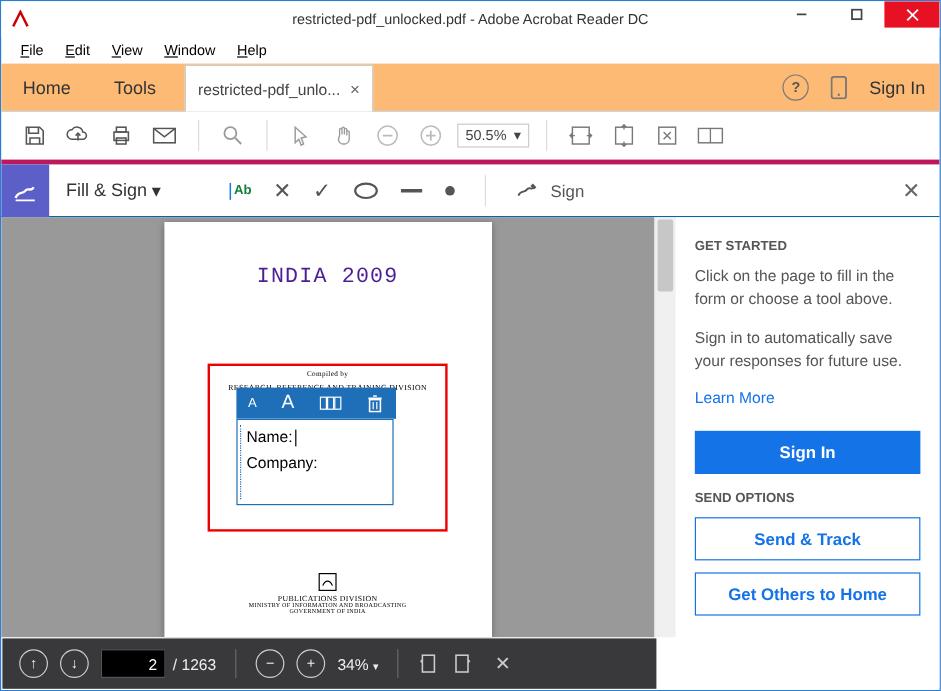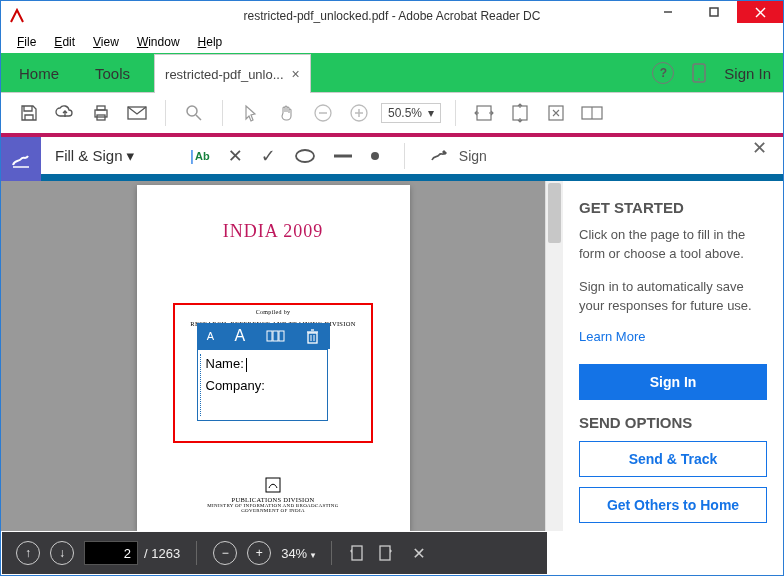--- a/index.html
+++ b/index.html
@@ -9,61 +9,61 @@
 .titlebar .icon{width:16px;height:16px;margin-left:8px}
 .titlebar .title{position:absolute;left:0;right:0;text-align:center;font-size:12px;color:#333;pointer-events:none}
 .win-controls{position:absolute;right:0;top:0;display:flex}
 .win-btn{width:46px;height:22px;display:flex;align-items:center;justify-content:center;font-size:11px;color:#444}
 .win-btn.close{background:#E81123;color:#fff}
 
 .menubar{height:22px;display:flex;align-items:center;padding:0 8px;font-size:12px;gap:2px}
 .menubar span{padding:2px 8px;cursor:default}
 .menubar span u{text-decoration:underline}
 
-.tabstrip{height:40px;background:#22c55e;display:flex;align-items:flex-end;border-bottom:1px solid #ccc;position:relative}
+.tabstrip{height:40px;background:#fdba74;display:flex;align-items:flex-end;border-bottom:1px solid #ccc;position:relative}
 .tabstrip .nav{font-size:15px;color:#333;padding:10px 18px 10px 18px}
 .doc-tab{background:#fff;height:39px;border:1px solid #ccc;border-bottom:none;display:flex;align-items:center;padding:0 10px;font-size:13px;color:#444;margin-left:6px;position:relative;top:1px}
 .doc-tab .x{margin-left:8px;color:#666;font-size:14px}
 .tab-right{position:absolute;right:12px;top:0;height:40px;display:flex;align-items:center;gap:18px}
 .circ{width:22px;height:22px;border:1.5px solid #777;border-radius:50%;display:flex;align-items:center;justify-content:center;font-size:12px;color:#555;font-weight:bold}
 .signin{font-size:15px;color:#333}
 
 .toolbar{height:44px;display:flex;align-items:center;padding:0 14px;gap:8px;border-bottom:4px solid #be185d}
 .sep{width:1px;height:26px;background:#ddd;margin:0 6px}
 .tbtn{width:28px;height:28px;display:flex;align-items:center;justify-content:center;color:#555}
 .zoom-box{border:1px solid #ccc;padding:2px 6px;font-size:12px;display:flex;align-items:center;gap:6px;color:#444}
 
-.fillbar{height:44px;display:flex;border-bottom:7px solid #0369a1;position:relative}
+.fillbar{height:44px;display:flex;align-items:center;border-bottom:1px solid #0369a1;position:relative}
 .fillbtn{width:40px;height:44px;background:#5b5fc7;display:flex;align-items:center;justify-content:center}
 .filllabel{font-size:15px;color:#333;margin-left:14px;display:flex;align-items:center;gap:4px}
 .filltools{display:flex;align-items:center;gap:18px;margin-left:56px}
 .fab{color:#15803d;font-size:11px;font-weight:bold}
 .ft{color:#555;font-size:18px}
 .fillbar .closex{position:absolute;right:16px;font-size:18px;color:#666}
 
 .content{display:flex;height:350px;position:relative}
 .doc-area{flex:1;background:#999;display:flex;justify-content:center;position:relative;overflow:hidden}
 .page{width:273px;background:#fff;margin-top:4px;position:relative;padding-top:36px;text-align:center;box-shadow:0 2px 6px rgba(0,0,0,.3)}
-.page-title{font-family:Liberation Serif, serif;font-size:18px;letter-spacing:1px;color:#be185d}
+.page-title{font-family:Liberation Mono, monospace;font-size:18px;letter-spacing:1px;color:#4c1d95}
 .page-sub{font-family:"Times New Roman",serif;font-size:7px;letter-spacing:.5px;margin-top:2px}
 .redbox{position:absolute;left:36px;top:118px;width:200px;height:140px;border:2px solid #e00}
 .page-small{font-family:"Times New Roman",serif;font-size:6.5px;letter-spacing:.3px}
 .compiled{position:absolute;top:124px;left:0;right:0;font-family:"Times New Roman",serif;font-size:6px}
 .publisher{position:absolute;top:135px;left:0;right:0}
 .logo-block{position:absolute;bottom:18px;left:0;right:0}
 .bluebar{position:absolute;left:60px;top:138px;width:133px;height:26px;background:#1f6fb8;display:flex;align-items:center;justify-content:space-around;color:#fff;font-size:13px}
 .textbox{position:absolute;left:60px;top:164px;width:131px;height:72px;border:1px solid #1f6fb8;background:#fff;text-align:left;padding:6px 8px;font-size:13px;color:#000}
 .textbox .line{margin-bottom:6px}
 .dotted{position:absolute;left:2px;top:4px;bottom:4px;border-left:1px dotted #1f6fb8}
 .cursor{display:inline-block;width:1px;height:14px;background:#000;vertical-align:middle;margin-left:2px}
 .vscroll{width:18px;background:#f0f0f0;border-left:1px solid #ddd;position:relative}
 .vscroll .thumb{position:absolute;left:2px;right:2px;top:2px;height:60px;background:#c7c7c7;border-radius:2px}
 
 .rightpanel{width:220px;background:#fff;padding:18px 16px;font-size:13px;color:#444;height:392px}
-.rp-head{font-weight:bold;color:#555;font-size:15px;margin-bottom:10px}
+.rp-head{font-weight:bold;color:#555;font-size:11px;margin-bottom:10px}
 .rp-text{font-size:13px;line-height:1.45;color:#555;margin-bottom:14px}
 .rp-link{color:#1473e6;font-size:13px;cursor:pointer}
 .rp-btn{width:100%;height:36px;display:flex;align-items:center;justify-content:center;font-size:14px;font-weight:600;margin-bottom:14px;cursor:pointer}
 .rp-btn.primary{background:#1473e6;color:#fff}
 .rp-btn.secondary{background:#fff;border:1px solid #1473e6;color:#1473e6;margin-bottom:10px}
 
 .bottombar{position:absolute;left:1px;bottom:1px;height:42px;width:545px;background:#39393c;display:flex;align-items:center;padding:0 14px;gap:10px;color:#eee}
 .bb-ic{width:24px;height:24px;border:1.5px solid #ccc;border-radius:50%;display:flex;align-items:center;justify-content:center;font-size:12px}
 .pagenum{display:flex;align-items:center;gap:6px;font-size:13px}
 .pagenum input{width:54px;height:24px;background:#000;border:1px solid #555;color:#fff;text-align:right;padding-right:6px;font-size:13px}

